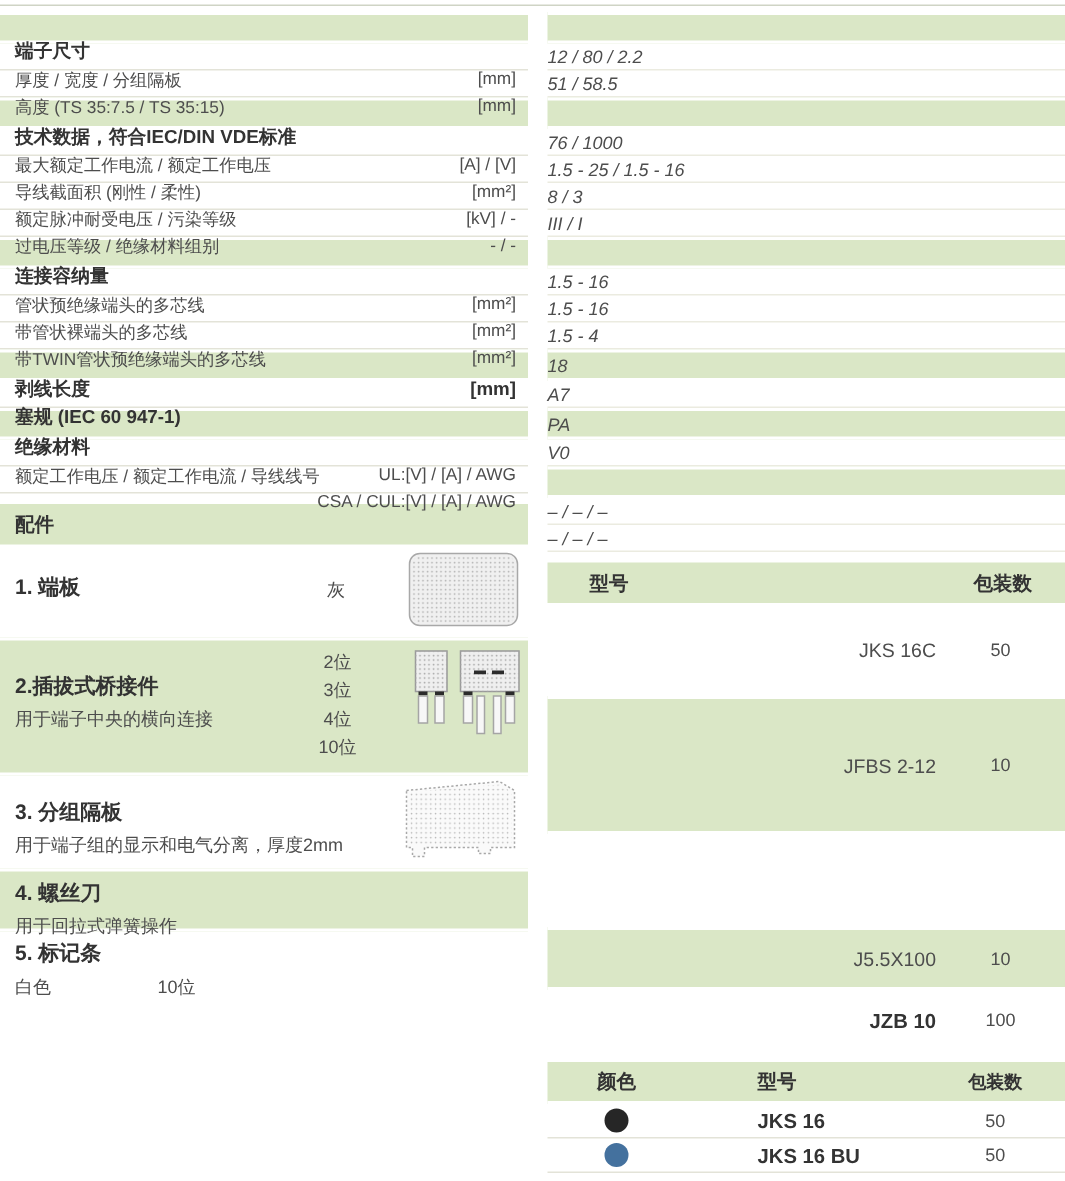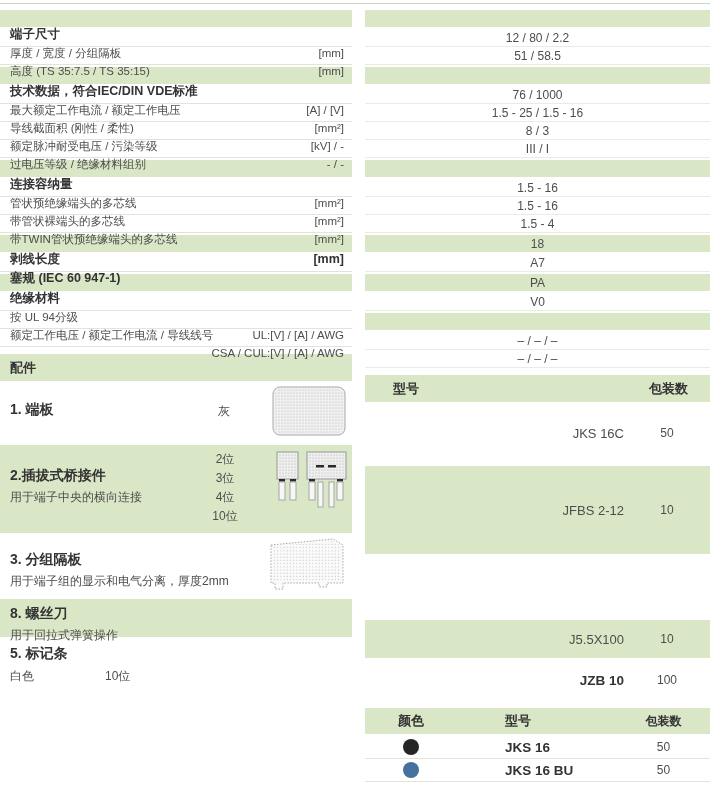--- a/index.html
+++ b/index.html
@@ -13,21 +13,21 @@
 
   
   .s-row{display:flex;justify-content:space-between;align-items:center;height:18px;
          box-sizing:border-box;border-bottom:1px solid #e3e3d8;padding:0 8px 0 10px;
          font-size:11.5px;white-space:nowrap;}
   .s-row.s-hdr{background:var(--green);height:21px;border-bottom:2px solid #fff;border-top:2px solid #fff;
                font-weight:bold;color:#333;font-size:12.5px;}
   .s-row.s-bold{font-weight:bold;color:#333;font-size:12.5px;}
   .s-label,.s-unit{white-space:nowrap;margin-top:31px;}
   .v-row{height:18px;box-sizing:border-box;border-bottom:1px solid #ebebe0;
-         display:flex;align-items:center;justify-content:center;font-size:12px;}
+         display:flex;align-items:center;justify-content:flex-start;font-size:12px;font-style:italic;}
   .v-row.v-hdr{background:var(--green);height:21px;border-bottom:2px solid #fff;border-top:2px solid #fff;}
 
   
   .band-hdr{height:27px;background:var(--green);display:flex;align-items:center;
             font-weight:bold;color:#333;font-size:13px;margin-top:7px;box-sizing:border-box;}
   .acc-hdr{padding-left:10px;}
   .mod-hdr{justify-content:space-between;padding:0 22px 0 28px;}
   .acc-row{position:relative;box-sizing:border-box;padding:6px 0 0 10px;}
   .acc-row.g{background:var(--green);border-top:2px solid #fff;border-bottom:2px solid #fff;}
   .acc-title{font-weight:bold;font-size:14px;color:#333;}
@@ -119,24 +119,20 @@
           <div class="s-row s-hdr">
             <span class="s-label">剥线长度</span>
             <span class="s-unit">[mm]</span>
           </div>
           <div class="s-row s-bold">
             <span class="s-label">塞规  (IEC 60 947-1)</span>
             <span class="s-unit"></span>
           </div>
           <div class="s-row s-hdr">
             <span class="s-label">绝缘材料</span>
-            <span class="s-unit"></span>
-          </div>
-          <div class="s-row">
-            <span class="s-label">按 UL 94分级</span>
             <span class="s-unit"></span>
           </div>
           <div class="s-row">
             <span class="s-label">额定工作电压 / 额定工作电流 / 导线线号</span>
             <span class="s-unit">UL:[V] / [A] / AWG</span>
           </div>
           <div class="s-row">
             <span class="s-label"></span>
             <span class="s-unit">CSA / CUL:[V] / [A] / AWG</span>
           </div>
@@ -198,21 +194,21 @@
                 <defs>
                   <pattern id="p3" width="3.2" height="3.2" patternUnits="userSpaceOnUse">
                     <circle cx="1" cy="1" r="0.55" fill="#b8b8b8"></circle>
                   </pattern>
                 </defs>
                 <path d="M4 8 L66 2 L76 8 L76 46 L60 46 L60 50 L52 50 L52 46 L16 46 L16 52 L8 52 L8 46 L4 46 Z" fill="#fafafa" stroke="#a8a8a8" stroke-dasharray="1.5,1.5"></path>
                 <path d="M6 9 L66 4 L74 9 L74 44 L6 44 Z" fill="url(#p3)"></path>
               </svg></span>
           </div>
           <div class="acc-row g" style="height: 42px;">
-            <div class="acc-title">8. 螺丝刀</div>
+            <div class="acc-title">4. 螺丝刀</div>
             <div class="acc-desc">用于回拉式弹簧操作</div>
           </div>
           <div class="acc-row w" style="height: 40px;">
             <div class="acc-title">5. 标记条</div>
             <div class="acc-line2"><span class="l2a">白色</span><span class="l2b">10位</span></div>
           </div>
         </div>
     </div>
     <div class="col-r">
       <div id="spec-right">

